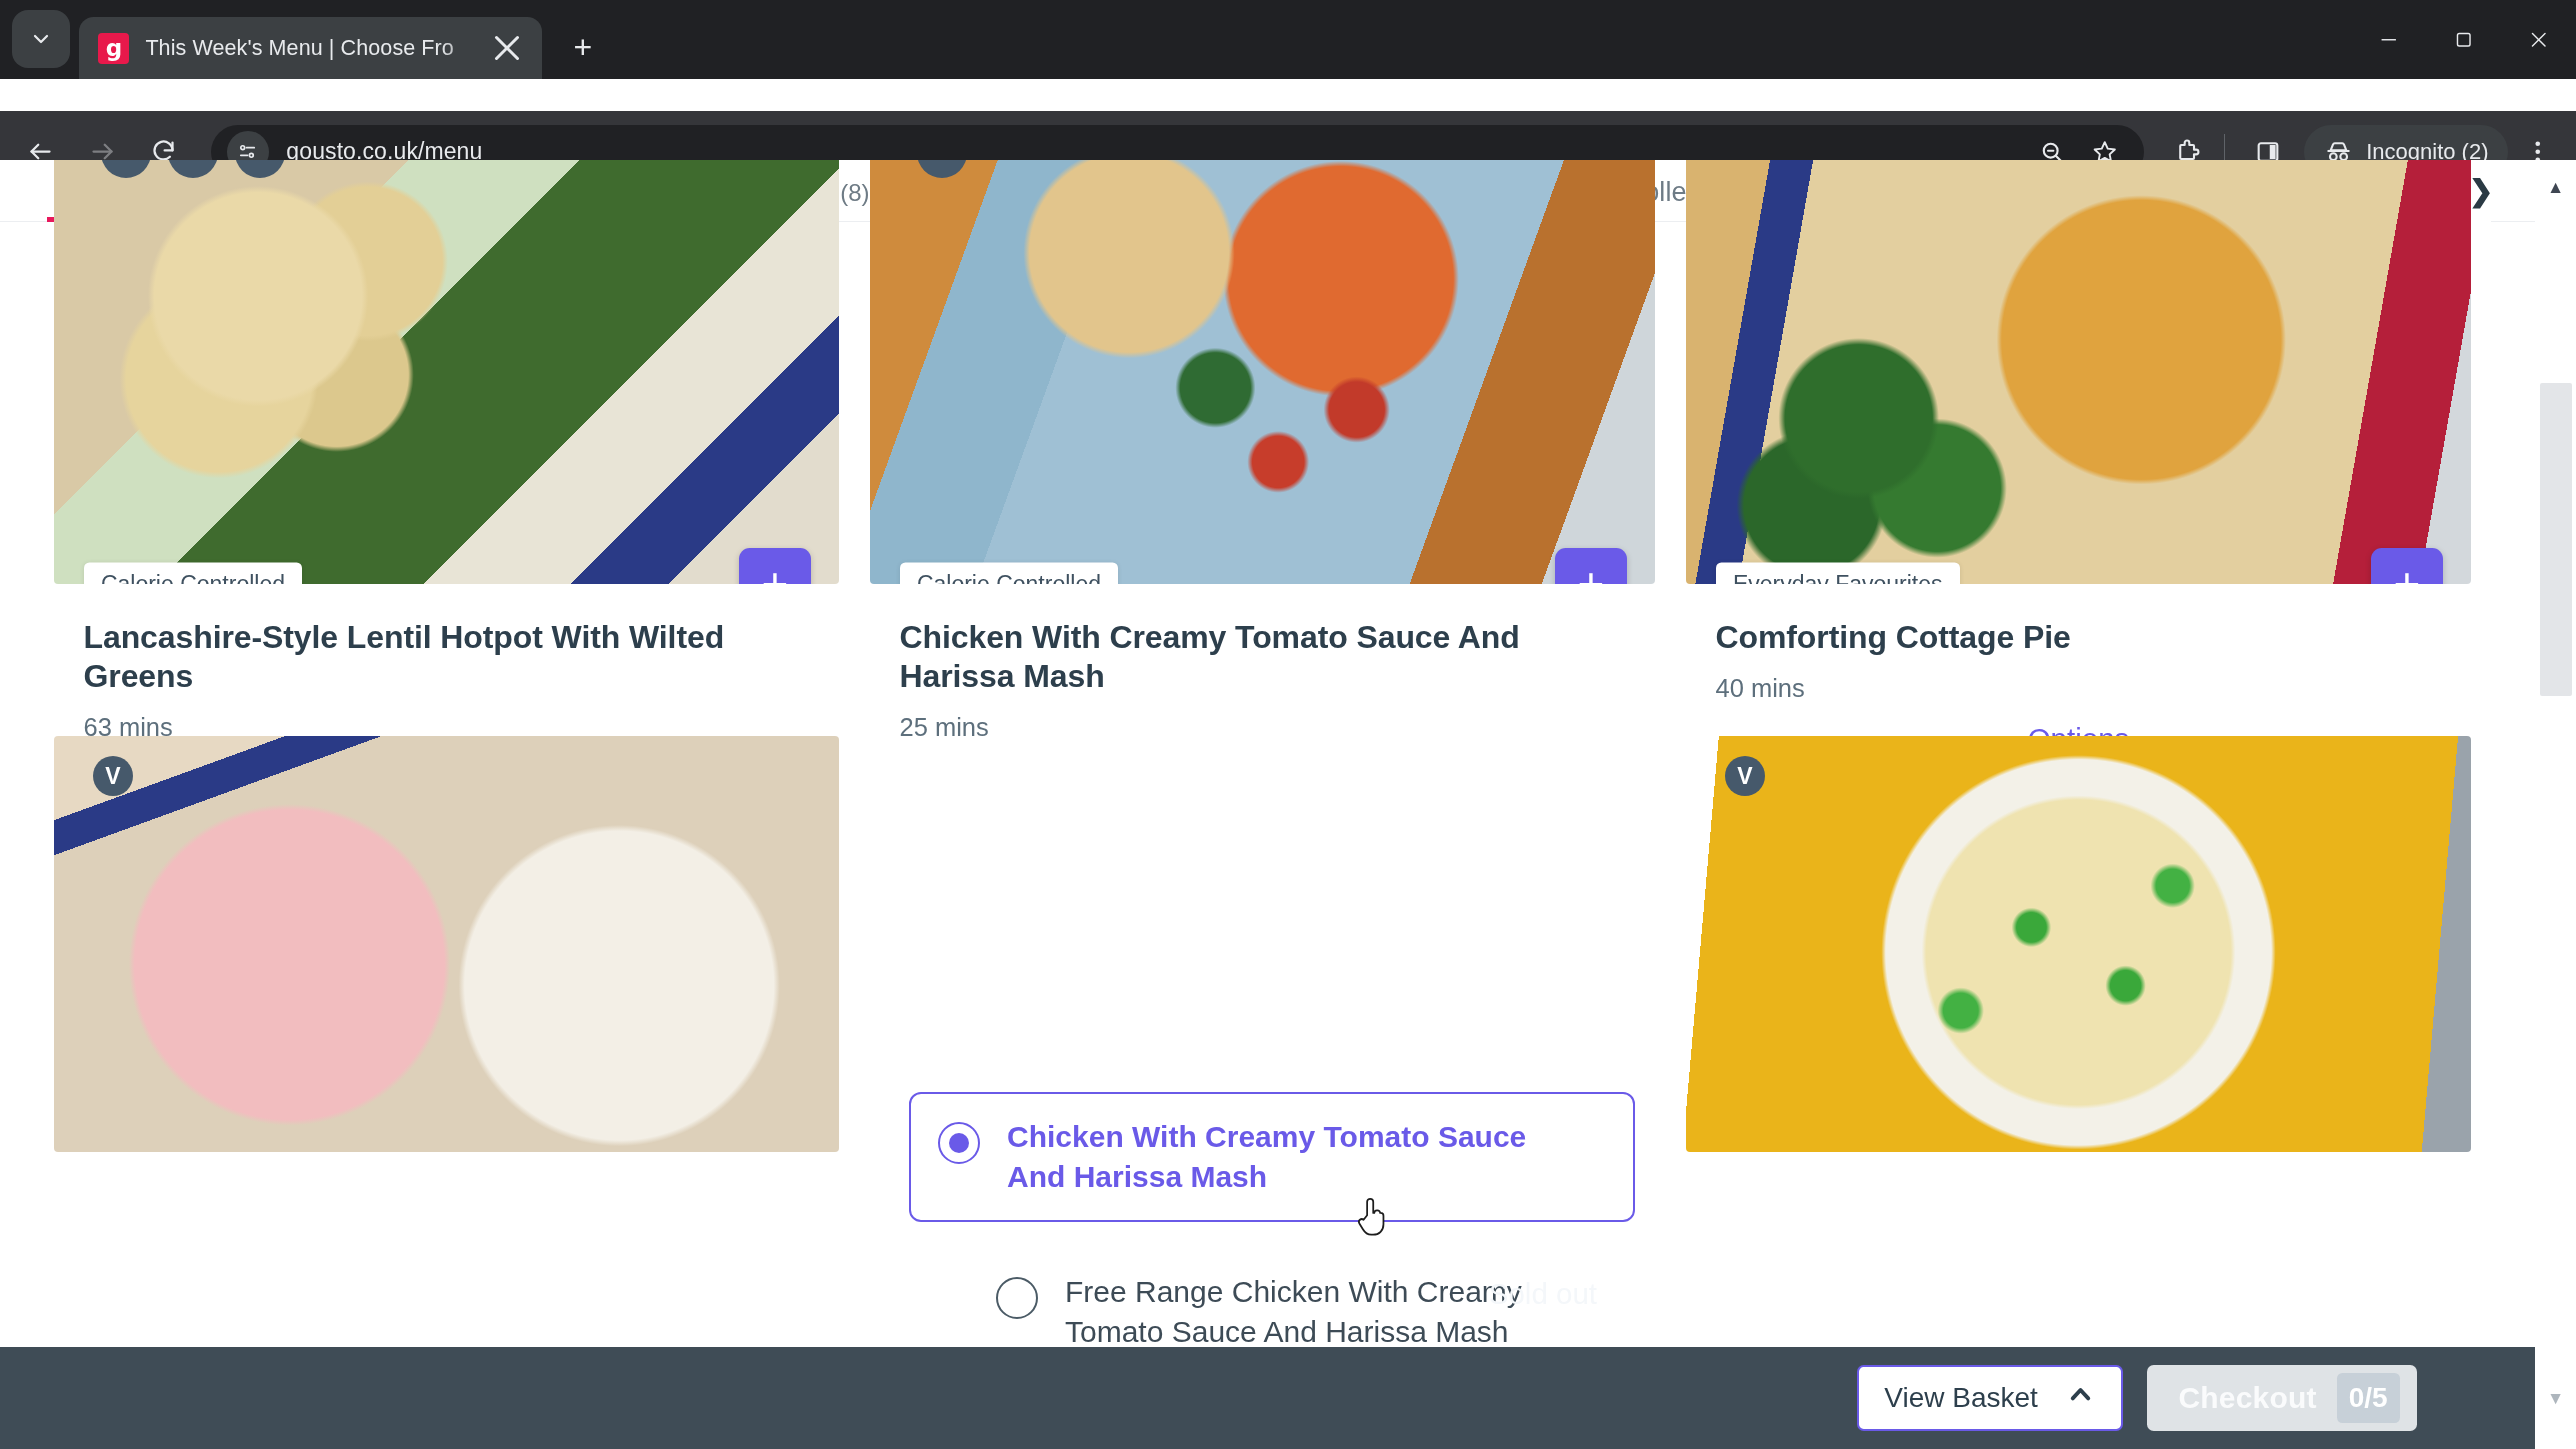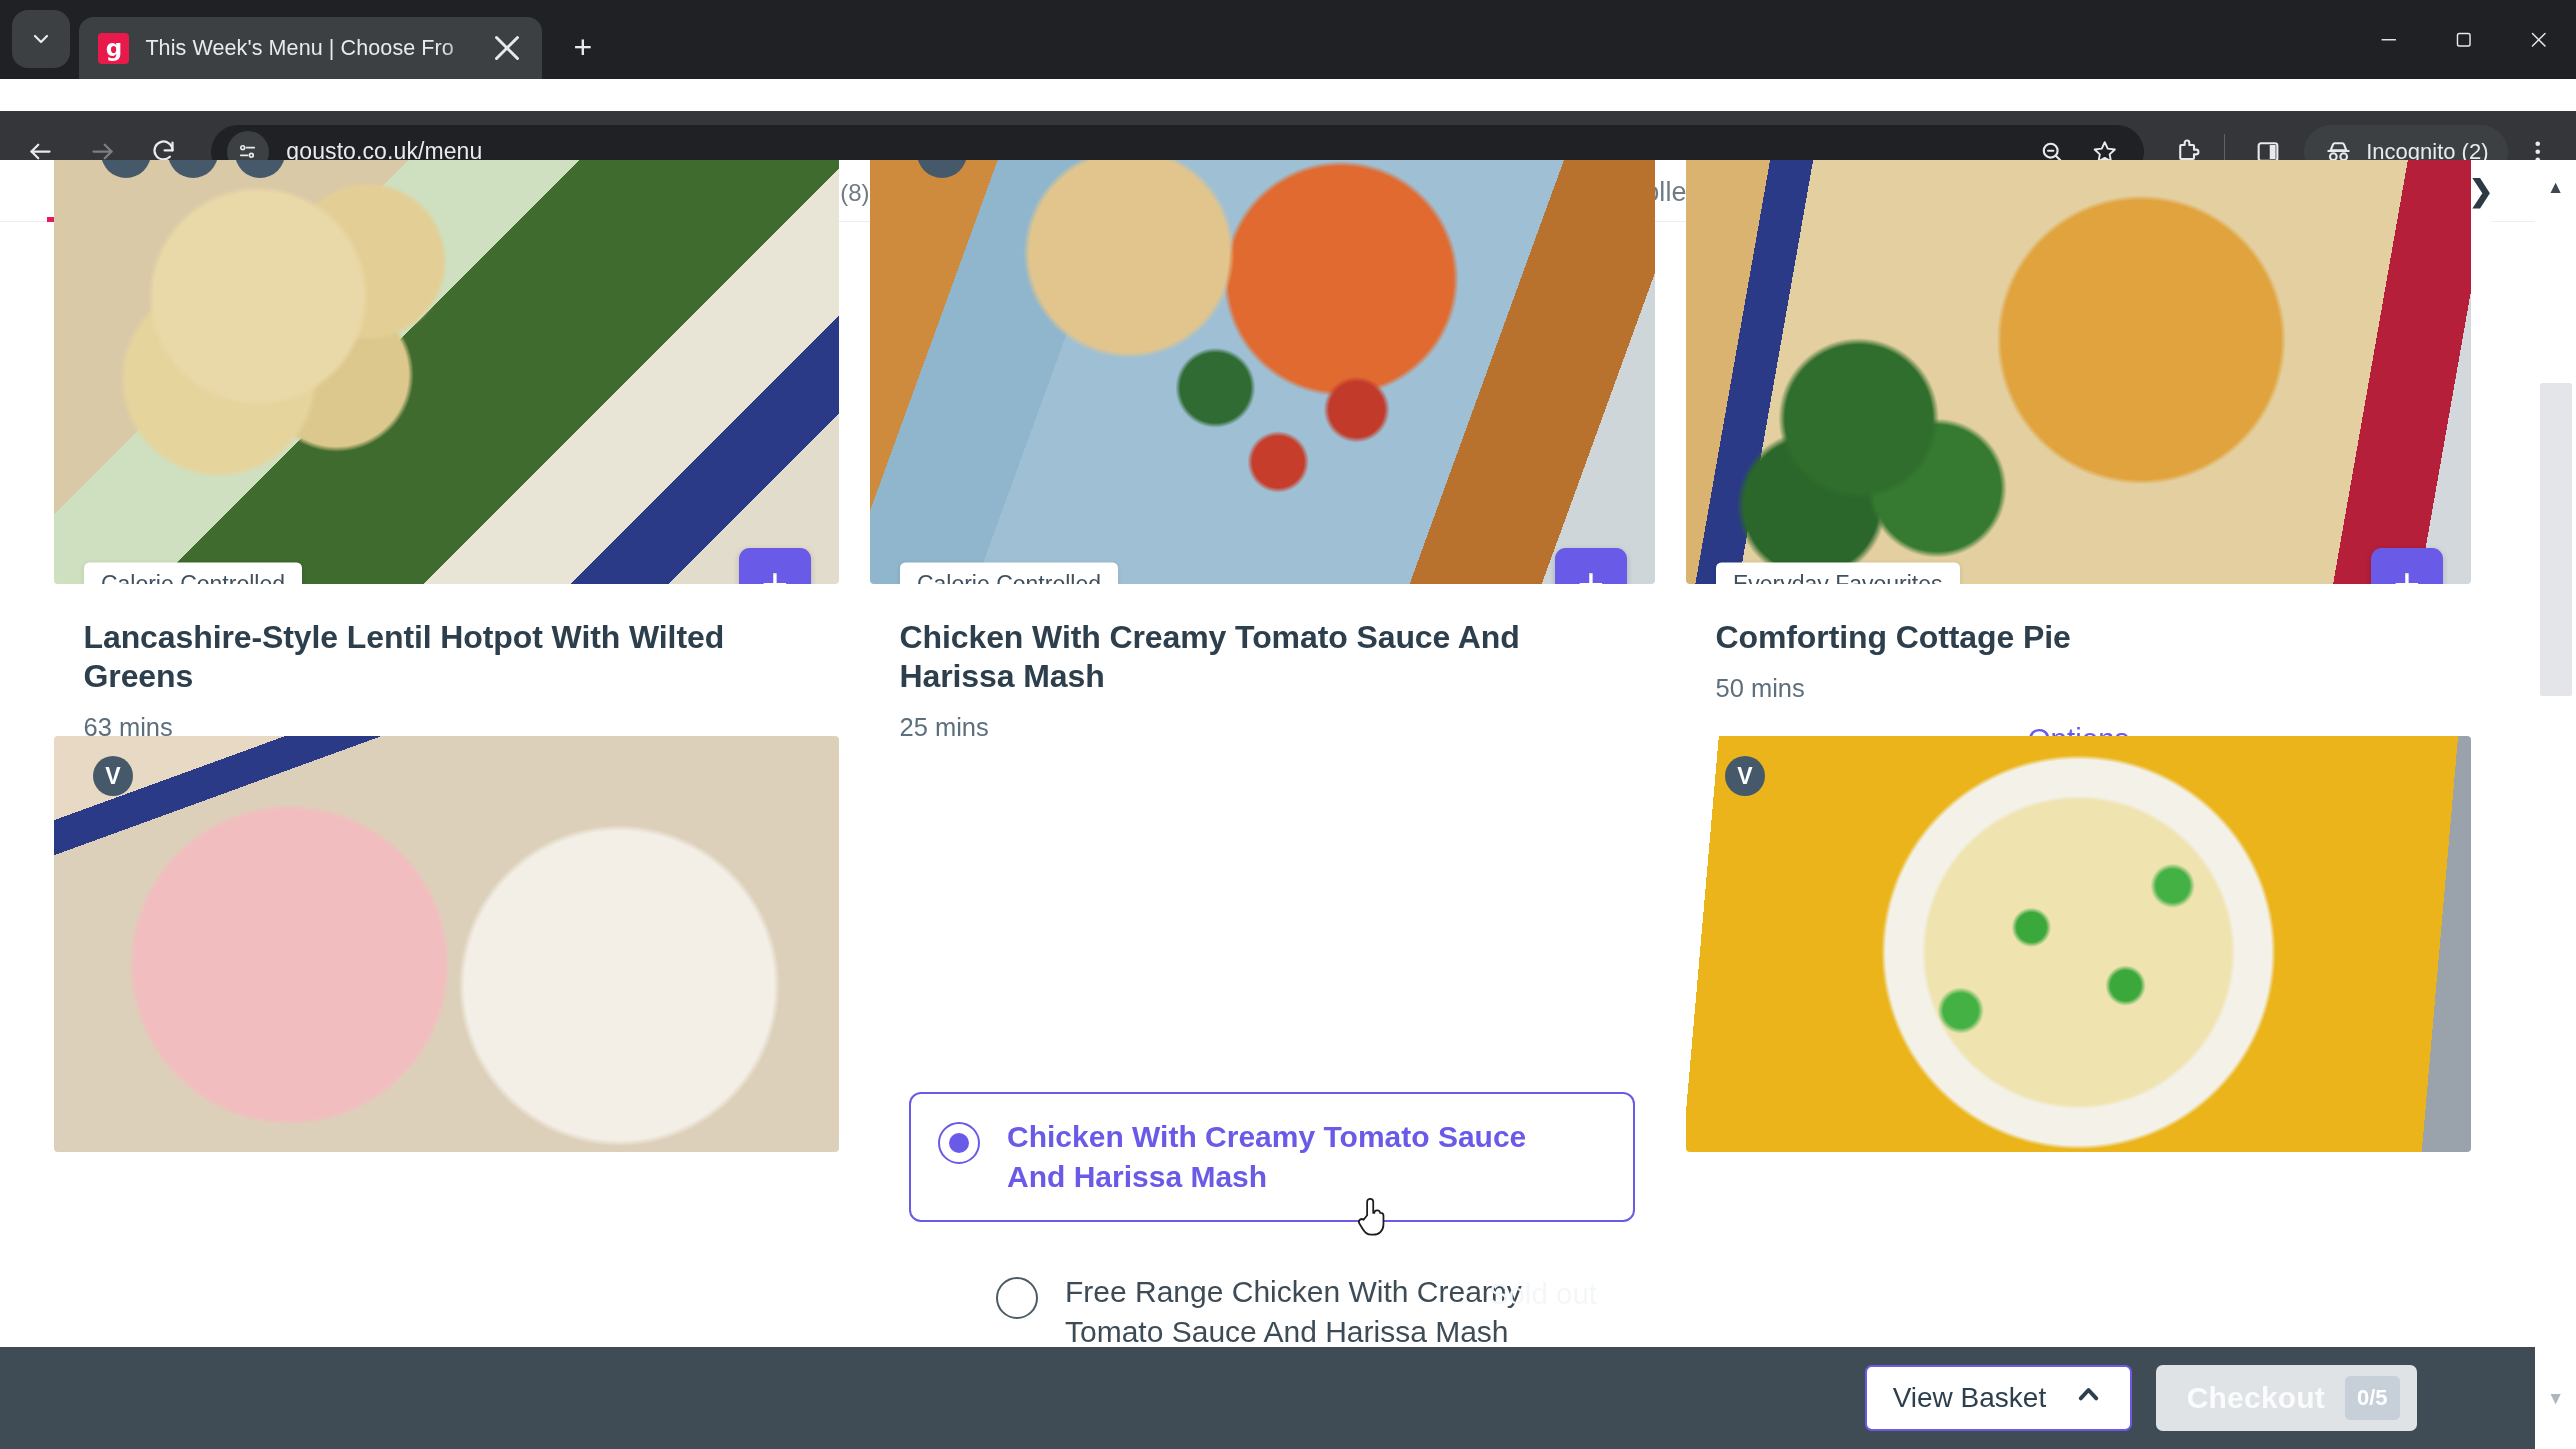--- a/index.html
+++ b/index.html
@@ -246,21 +246,21 @@
   }
   .viewbasket span { font-size: 28px; color: #2d3f4c; }
   .viewbasket .chev { margin-left: 27px; font-size: 27px; color: #2d3f4c; font-weight: 700; }
   .checkout {
     height: 66px; background: #dfe3e6; border-radius: 6.7px;
     display: flex; align-items: center; padding: 0 17.4px 0 31px;
   }
   .checkout .lbl { font-size: 30px; color: #fafbfc; font-weight: 700; letter-spacing:0.2px;}
   .checkout .cnt {
     margin-left: 20px; background: #c7d0d8; color: #fff; border-radius: 5.4px;
-    padding: 9.4px 12px; font-size: 22px; font-weight: 700;
+    padding: 9.4px 12px; font-size: 28px; font-weight: 700;
   }
 
   
   .sbar {
     position: absolute; right: 0; top: 160px; width: 41px; height: 1289px;
     background: #ffffff; z-index: 70;
   }
   .sbar .arrow-up, .sbar .arrow-dn {
     position: absolute; left: 0; width: 41px; height: 38px;
     display: flex; align-items: center; justify-content: center;
@@ -485,21 +485,21 @@
                  radial-gradient(circle at 32% 78%, #357a30 0 10%, transparent 11%),
                  radial-gradient(circle at 16% 82%, #2b672a 0 9%, transparent 10%),
                  radial-gradient(circle at 58% 44%, #e0a33e 0 27%, transparent 28%),
                  linear-gradient(100deg,#d9b36f 0 10%, #2a3a86 10% 15%, #e3cf9f 15% 84%, #b51f3a 84% 94%, #d3d8dc 94% 100%)">
             </div>
             <div class="tagchip">Everyday Favourites</div>
             <div class="addbtn">+</div>
           </div>
           <div class="card-body">
             <div class="card-title">Comforting Cottage Pie</div>
-            <div class="card-time">50 mins</div>
+            <div class="card-time">40 mins</div>
             <div class="card-options">Options</div>
           </div>
         </div>
       </div>
 
       <div class="row" style="height:416px;margin-top:24px;">
 
         <div class="card">
           <div class="card-img" style="height:416px;">
             <div class="ph" style="background:

